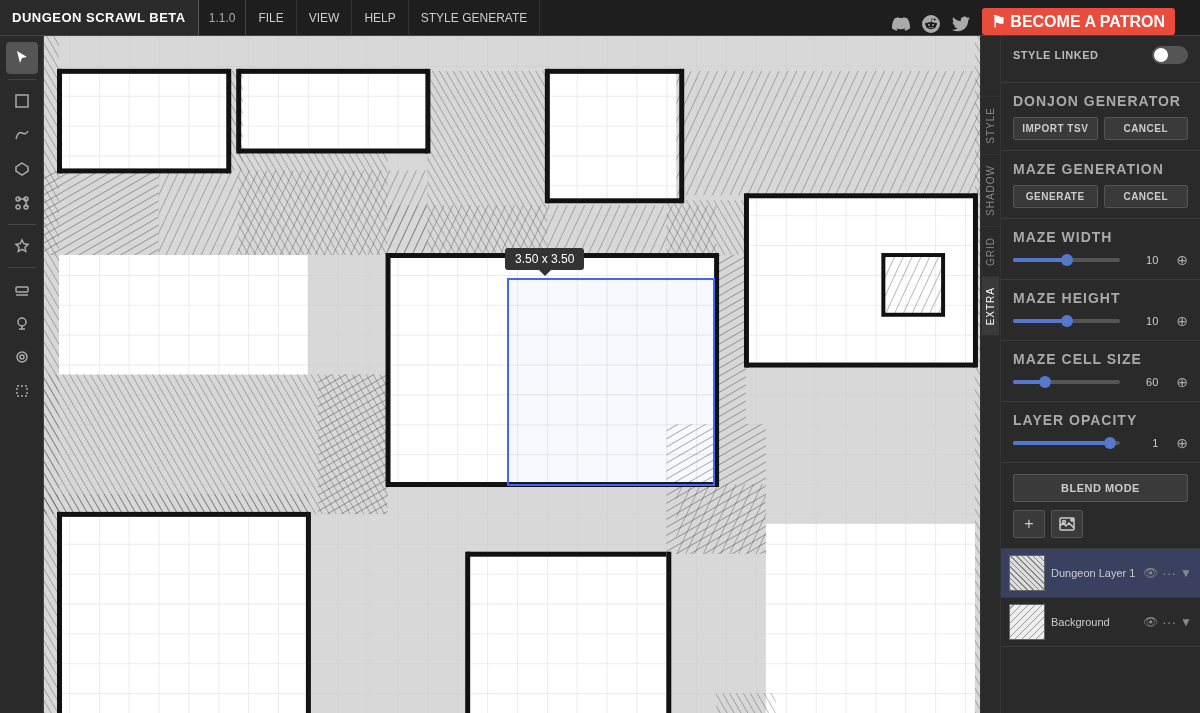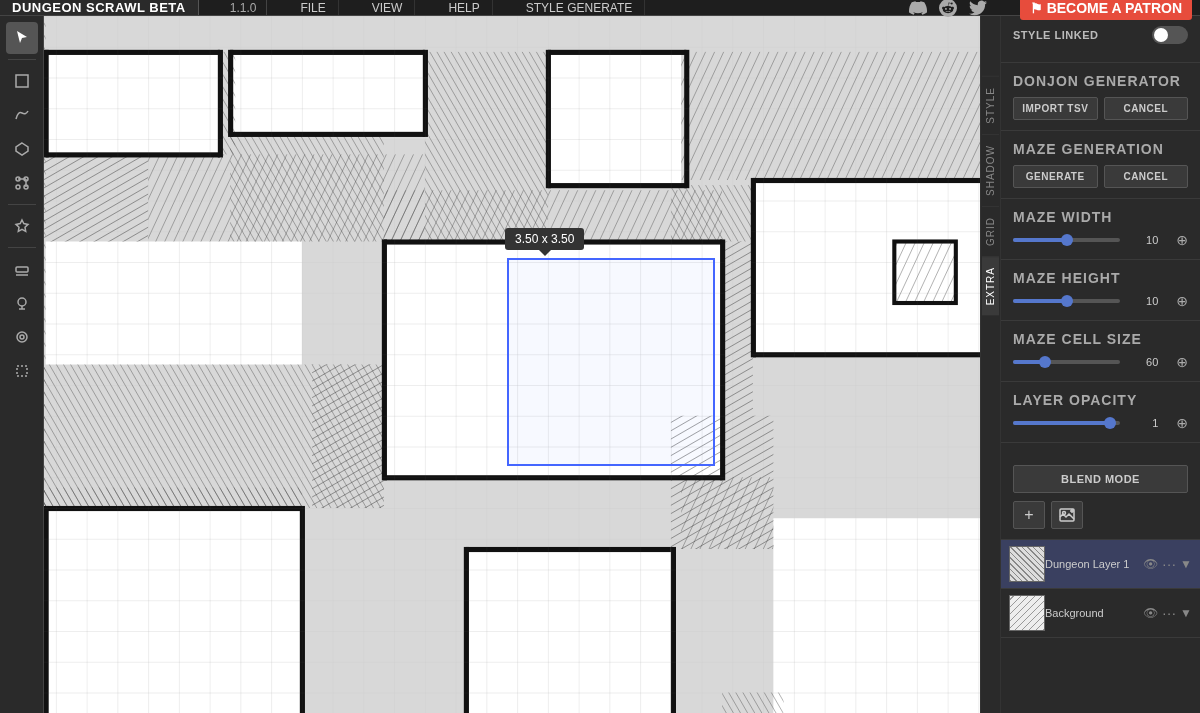--- a/index.html
+++ b/index.html
@@ -1,39 +1,39 @@
 <!DOCTYPE html>
 <html><head>
   <meta charset="utf-8">
   <style>
     * { box-sizing: border-box; margin: 0; padding: 0; }
     body { background: #1a1a1a; font-family: Arial, sans-serif; width: 1200px; height: 713px; overflow: hidden; display: flex; flex-direction: column; }
 
     
     #navbar {
-      display: flex; align-items: center; background: #1e1e1e; border-bottom: 1px solid #444;
-      height: 16px; flex-shrink: 0; z-index: 10; gap: 21px;
+      display: flex; align-items: flex-end; background: #1e1e1e; border-bottom: 1px solid #444;
+      height: 36px; flex-shrink: 0; z-index: 10;
     }
     #navbar .brand {
       background: #2a2a2a; padding: 0 12px; height: 100%; display: flex; align-items: center;
       color: #fff; font-size: 13px; font-weight: bold; letter-spacing: 0.5px; border-right: 1px solid #555;
     }
     #navbar .version {
       padding: 4px 10px; color: #aaa; font-size: 12px; border-right: 1px solid #444; height: 100%; display: flex; align-items: center;
     }
     #navbar .nav-item {
       padding: 0 12px; color: #ccc; font-size: 12px; height: 100%; display: flex; align-items: center;
       cursor: pointer; border-right: 1px solid #333;
     }
     #navbar .spacer { flex: 1; }
     #navbar .social-icons { display: flex; align-items: center; gap: 8px; padding: 0 10px; }
     #navbar .social-icon { width: 22px; height: 22px; display: flex; align-items: center; justify-content: center; color: #ccc; font-size: 14px; cursor: pointer; }
     #navbar .patron-btn {
-      background: #e74c3c; color: #fff; font-size: 14px; font-weight: bold;
-      padding: 4px 10px; border-radius: 3px; cursor: pointer; white-space: nowrap; margin-right: 8px;
+      background: #e74c3c; color: #fff; font-size: 16px; font-weight: bold;
+      padding: 4px 10px; border-radius: 3px; cursor: pointer; white-space: nowrap; margin-right: 25px;
     }
 
     
     #main { display: flex; flex: 1; overflow: hidden; }
 
     
     #left-toolbar {
       width: 44px; background: #2a2a2a; border-right: 1px solid #444;
       display: flex; flex-direction: column; align-items: center; padding: 6px 0; gap: 2px; flex-shrink: 0;
     }
@@ -120,35 +120,35 @@
       position: absolute; top: 50%; width: 12px; height: 12px; background: #5577cc;
       border-radius: 50%; transform: translate(-50%, -50%); cursor: pointer;
     }
     .slider-value { color: #ccc; font-size: 11px; min-width: 20px; text-align: right; }
     .slider-inc { color: #aaa; font-size: 14px; cursor: pointer; line-height: 1; }
 
     
     .blend-btn {
       width: 100%; padding: 7px; background: #3a3a3a; color: #ccc; border: 1px solid #555;
       font-size: 11px; font-weight: bold; letter-spacing: 0.5px; cursor: pointer; border-radius: 2px;
-      text-align: center; margin-top: 12px;
+      text-align: center; margin-top: 1px;
     }
 
     
     .layer-actions { display: flex; gap: 6px; margin-top: 8px; }
     .layer-action-btn {
       width: 32px; height: 28px; background: #3a3a3a; border: 1px solid #555; color: #ccc;
       display: flex; align-items: center; justify-content: center; cursor: pointer; border-radius: 2px; font-size: 16px;
     }
 
     
     #layer-list { flex: 1; overflow-y: auto; }
     .layer-item {
       display: flex; align-items: center; padding: 6px 8px; border-bottom: 1px solid #3a3a3a;
-      cursor: pointer; 
+      cursor: pointer; gap: 6px;
     }
     .layer-item.active { background: #3a4060; }
     .layer-thumb {
       width: 36px; height: 36px; background: #555; border: 1px solid #666; flex-shrink: 0;
       overflow: hidden; position: relative;
     }
     .layer-thumb-pattern {
       width: 100%; height: 100%; background: repeating-linear-gradient(45deg, #888 0, #888 1px, #ddd 1px, #ddd 4px);
     }
     .layer-name { color: #ccc; font-size: 11px; flex: 1; }

